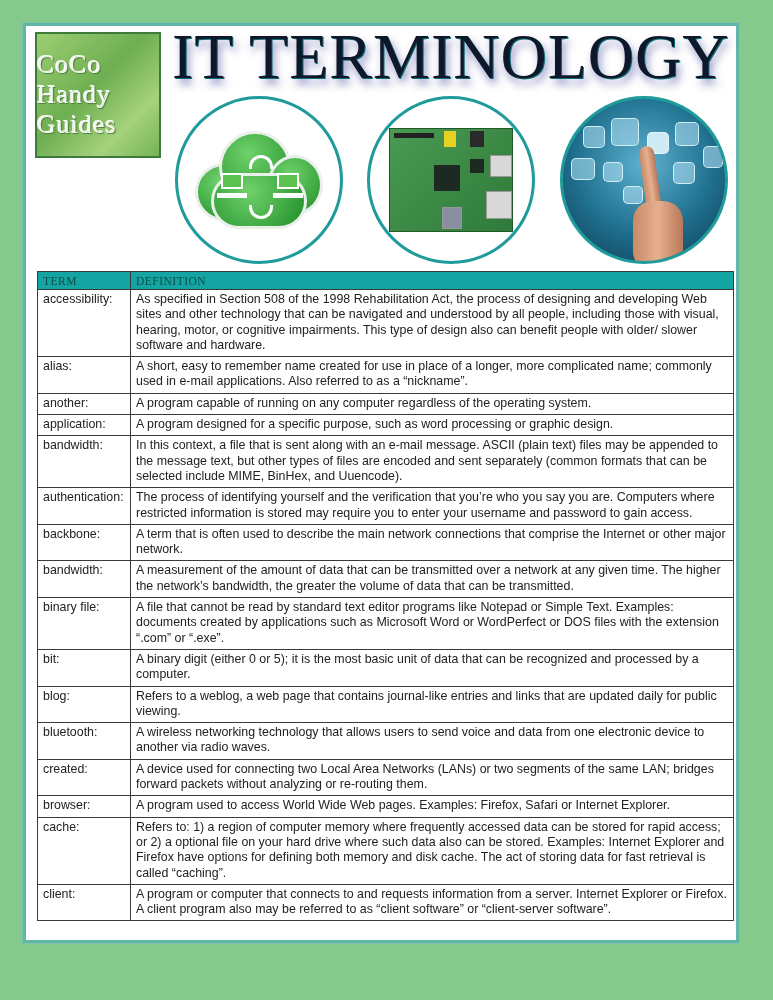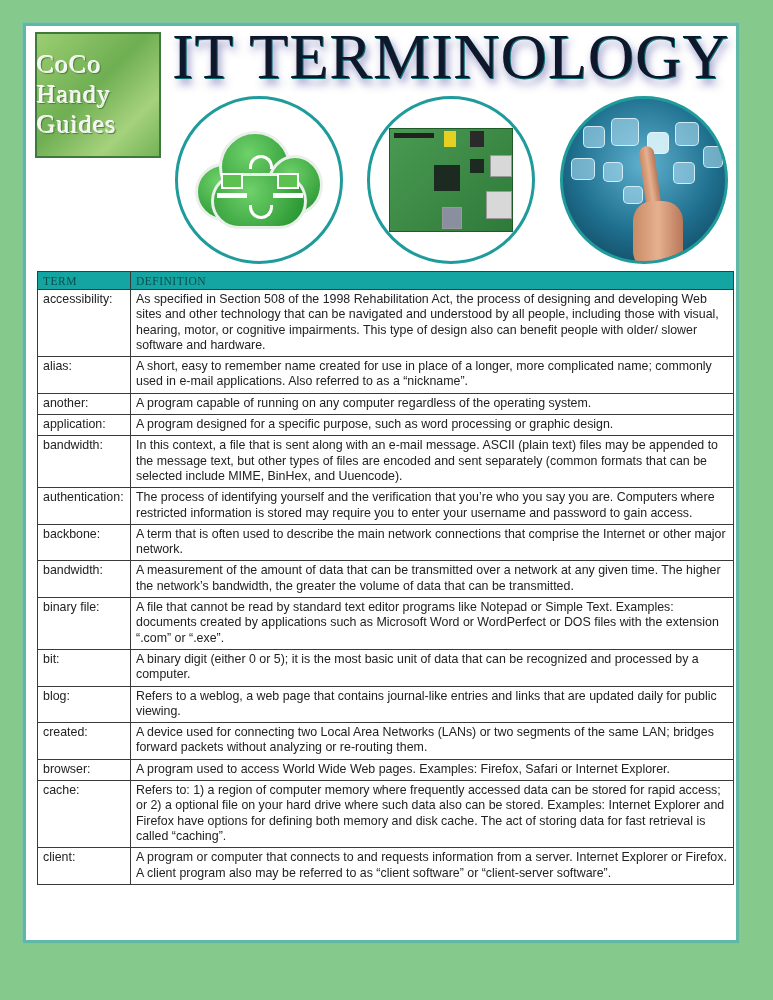--- a/index.html
+++ b/index.html
@@ -201,20 +201,24 @@
       </tr>
     <tr>
         <td class="term">bit:</td>
         <td>A binary digit (either 0 or 5); it is the most basic unit of data that can be recognized and processed by a computer.</td>
       </tr>
     <tr>
         <td class="term">blog:</td>
         <td>Refers to a weblog, a web page that contains journal-like entries and links that are updated daily for public viewing.</td>
       </tr>
     <tr>
+        <td class="term">bluetooth:</td>
+        <td>A wireless networking technology that allows users to send voice and data from one electronic device to another via radio waves.</td>
+      </tr>
+    <tr>
         <td class="term">created:</td>
         <td>A device used for connecting two Local Area Networks (LANs) or two segments of the same LAN; bridges forward packets without analyzing or re-routing them.</td>
       </tr>
     <tr>
         <td class="term">browser:</td>
         <td>A program used to access World Wide Web pages. Examples: Firefox, Safari or Internet Explorer.</td>
       </tr>
     <tr>
         <td class="term">cache:</td>
         <td>Refers to: 1) a region of computer memory where frequently accessed data can be stored for rapid access; or 2) a optional file on your hard drive where such data also can be stored. Examples: Internet Explorer and Firefox have options for defining both memory and disk cache. The act of storing data for fast retrieval is called “caching”.</td>

